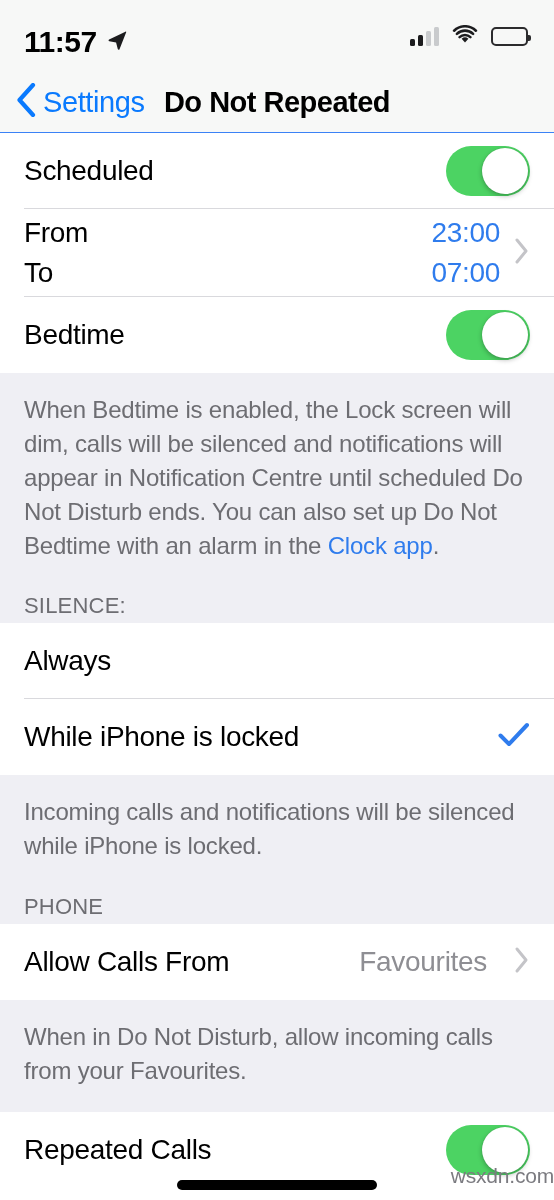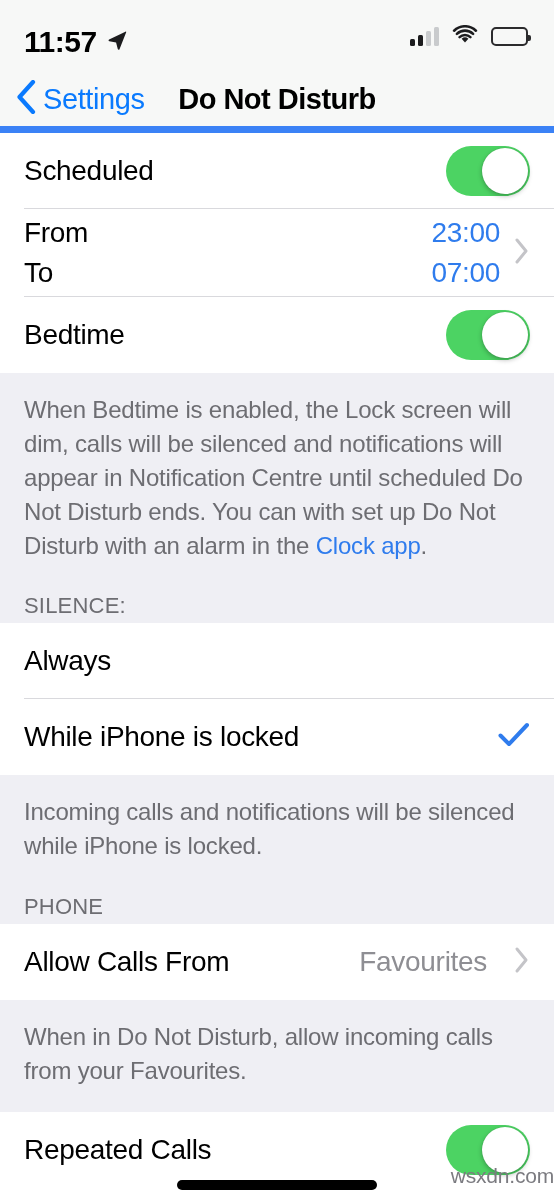--- a/index.html
+++ b/index.html
@@ -99,21 +99,21 @@
   }
 
   
   .nav-bar {
     position: relative;
     height: 61px;
     background: #f7f8f7;
     display: flex;
     align-items: center;
     padding: 0 16px;
-    border-bottom: 7px solid #3b82f6;
+    border-bottom: 1px solid #3b82f6;
   }
 
   .back-button {
     display: flex;
     align-items: center;
     gap: 7px;
     cursor: pointer;
   }
 
   .back-chevron { display: block; }
@@ -332,21 +332,21 @@
 
   <div class="nav-bar">
     <div class="back-button">
       <span class="back-chevron">
         <svg width="20" height="34" viewBox="0 0 20 34">
           <path d="M17 2 L3.5 17 L17 32" stroke="#0a7afe" stroke-width="4.2" fill="none" stroke-linecap="round" stroke-linejoin="round"></path>
         </svg>
       </span>
       <span class="back-label">Settings</span>
     </div>
-    <div class="nav-title">Do Not Disturb</div>
+    <div class="nav-title">Do Not Repeated</div>
   </div>
 
   <div class="content">
 
     <div class="group">
       <div class="row sep">
         <span class="row-label">Scheduled</span>
         <span class="switch">
             <span class="knob"></span>
           </span>
@@ -370,21 +370,21 @@
 
       <div class="row">
         <span class="row-label">Bedtime</span>
         <span class="switch">
             <span class="knob"></span>
           </span>
       </div>
     </div>
 
     <div class="footnote">
-      <span>When Bedtime is enabled, the Lock screen will dim, calls will be silenced and notifications will appear in Notification Centre until scheduled Do Not Disturb ends. You can with set up Do Not Disturb with an alarm in the </span><a href="#">Clock app</a><span>.</span>
+      <span>When Bedtime is enabled, the Lock screen will dim, calls will be silenced and notifications will appear in Notification Centre until scheduled Do Not Disturb ends. You can also set up Do Not Bedtime with an alarm in the </span><a href="#">Clock app</a><span>.</span>
     </div>
 
     <div class="section-header">SILENCE:</div>
 
     <div class="group">
       <div class="row sep">
         <span class="row-label">Always</span>
       </div>
       <div class="row">
         <span class="row-label">While iPhone is locked</span>

